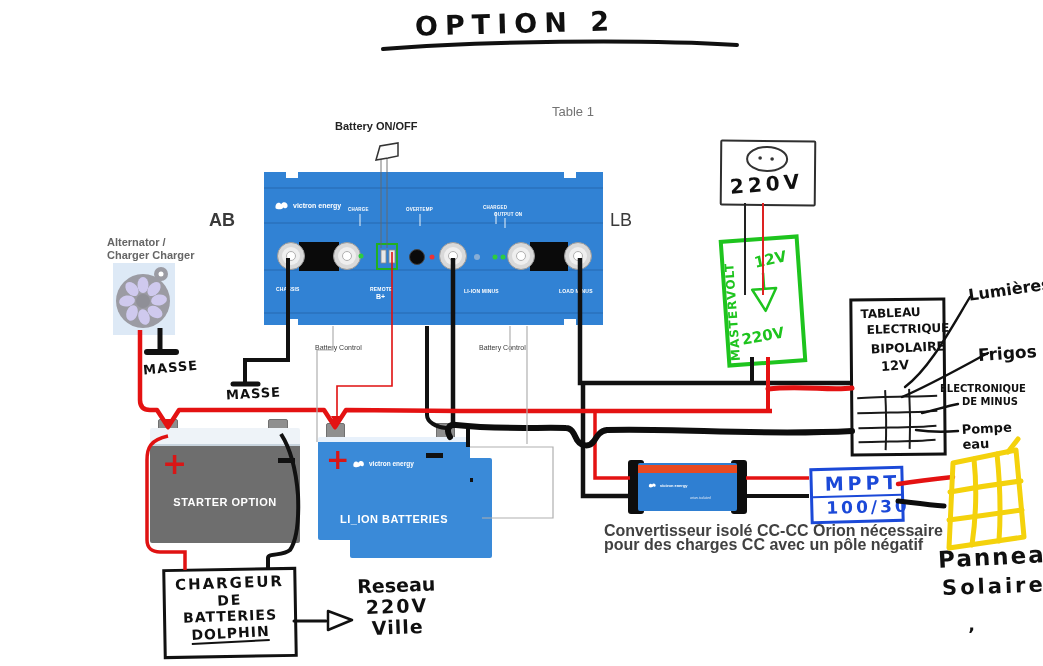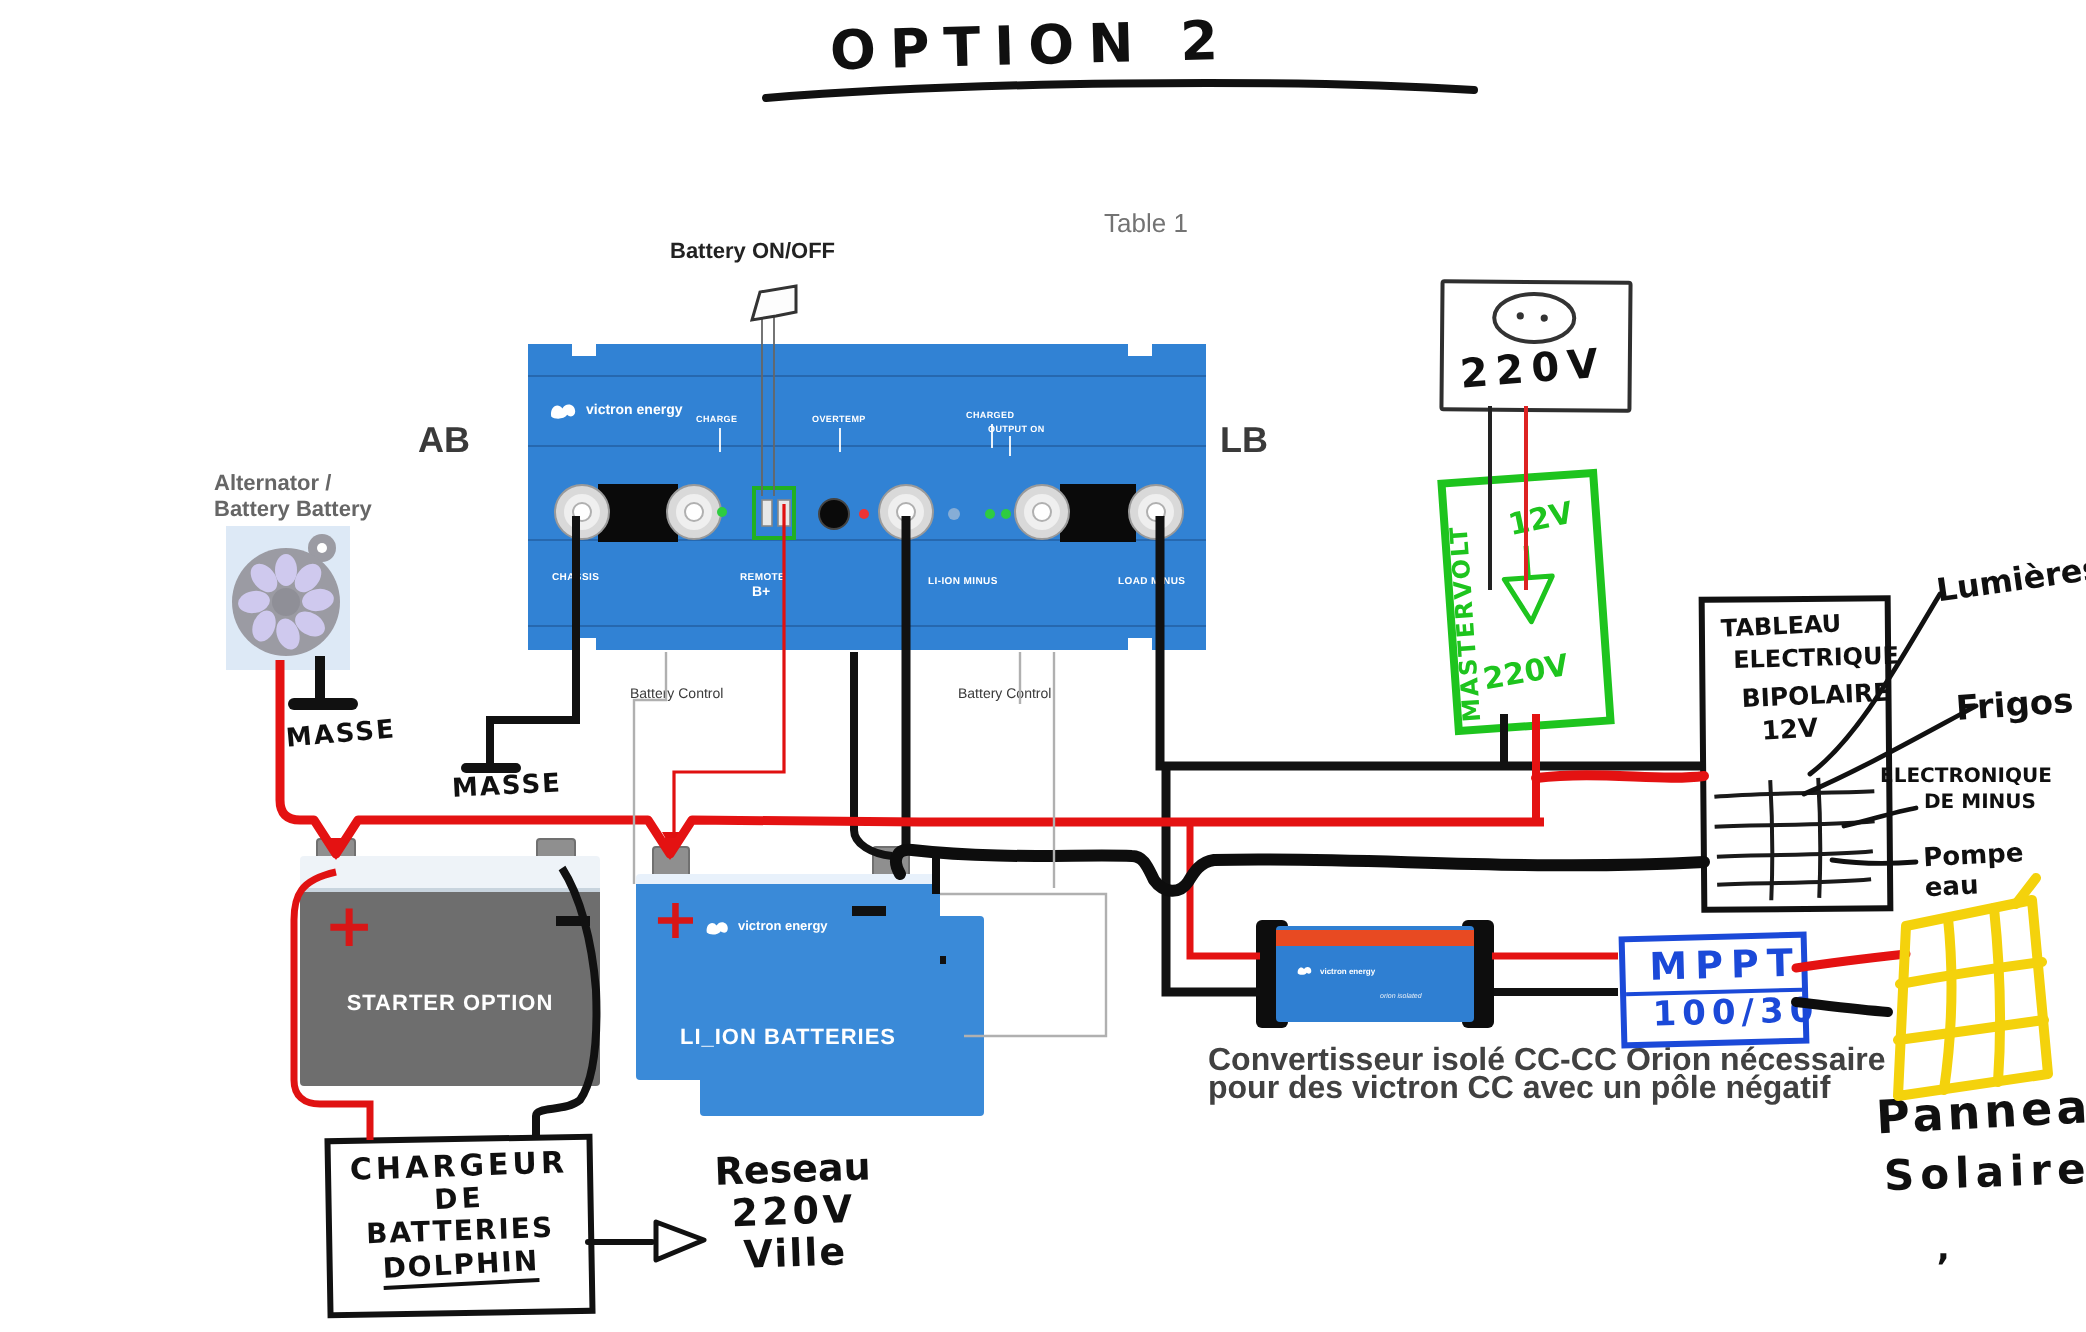--- a/index.html
+++ b/index.html
@@ -28,21 +28,21 @@
 <body>
 
 <div id="canvas">
 
   <div class="abs hand" style="left:415px;top:8px;font-size:27px;letter-spacing:7px;transform:rotate(-1.5deg);">OPTION 2</div>
   <div class="abs clean" style="left:552px;top:104px;font-size:13px;color:#737373;">Table 1</div>
 
   <div class="abs clean" style="left:335px;top:120px;font-size:11px;font-weight:bold;color:#222;">Battery ON/OFF</div>
 
   <div class="abs clean" style="left:209px;top:210px;font-size:18px;font-weight:bold;color:#3a3a3a;">AB</div>
-  <div class="abs clean" style="left:610px;top:210px;font-size:18px;font-weight:bold;color:#3a3a3a;">LB</div>
+  <div class="abs clean" style="left:610px;top:210px;font-size:18px;font-weight:normal;color:#3a3a3a;">LB</div>
 
   <div class="abs bms">
     <svg width="339" height="153" style="position:absolute;left:0;top:0;">
       <path d="M0,16 H339 M0,51 H339 M0,98 H339 M0,141 H339" stroke="rgba(10,40,80,0.28)" stroke-width="1" fill="none"></path>
       <rect x="22" y="0" width="12" height="6" fill="#fff"></rect>
         <rect x="300" y="0" width="12" height="6" fill="#fff"></rect>
       <rect x="22" y="147" width="12" height="6" fill="#fff"></rect>
         <rect x="300" y="147" width="12" height="6" fill="#fff"></rect>
       <rect x="35" y="70" width="40" height="29" fill="#0a0a0a"></rect>
       <rect x="266" y="70" width="38" height="29" fill="#0a0a0a"></rect>
@@ -92,21 +92,21 @@
     <div class="bms-label led-label" style="left:230px;top:40px;">OUTPUT ON</div>
     <div class="bms-label term-label" style="left:12px;top:114px;">CHASSIS</div>
     <div class="bms-label term-label" style="left:106px;top:114px;">REMOTE</div>
     <div class="bms-label" style="left:112px;top:121px;font-size:7px;">B+</div>
     <div class="bms-label term-label" style="left:200px;top:116px;">LI-ION MINUS</div>
     <div class="bms-label term-label" style="left:295px;top:116px;">LOAD MINUS</div>
   </div>
 
   <div class="abs clean" style="left:107px;top:236px;font-size:11px;font-weight:bold;color:#666;line-height:13px;">
     <div>Alternator /</div>
-    <div>Battery Battery</div>
+    <div>Charger Charger</div>
   </div>
   <div class="abs" style="left:113px;top:263px;width:62px;height:72px;background:#dde9f6;z-index:2;">
     <svg width="62" height="72">
       <circle cx="48" cy="11" r="7" fill="#9b9ba3"></circle>
         <circle cx="48" cy="11" r="2.5" fill="#fff"></circle>
       <circle cx="30" cy="38" r="27" fill="#9b9ba3"></circle>
       <g fill="#cfc9ee">
         <ellipse cx="30" cy="22" rx="5.5" ry="8"></ellipse>
         <ellipse cx="41" cy="26" rx="5.5" ry="8" transform="rotate(40 41 26)"></ellipse>
         <ellipse cx="46" cy="37" rx="5.5" ry="8" transform="rotate(80 46 37)"></ellipse>
@@ -201,21 +201,21 @@
     <div class="vlogo" style="left:20px;top:22px;">
       <svg width="9" height="6" viewBox="0 0 20 12">
           <path d="M2 10 C1 4 6 1 9 5 C11 1 17 2 17 7 C17 10 14 11 12 9 C10 12 4 12 2 10 Z" fill="#fff"></path>
         </svg>
       <span style="font-size:4px;">victron energy</span>
     </div>
     <div class="abs" style="left:62px;top:36px;font-size:3.5px;color:#e7eef7;font-style:italic;">orion isolated</div>
   </div>
   <div class="abs clean" style="left:604px;top:524px;font-size:16px;font-weight:bold;color:#414141;line-height:14px;">
     <div>Convertisseur isolé CC-CC Orion nécessaire</div>
-    <div>pour des victron CC avec un pôle négatif</div>
+    <div>pour des charges CC avec un pôle négatif</div>
   </div>
 
   <div class="abs" style="left:810px;top:467px;width:88px;height:50px;border:3px solid #1b49d8;transform:rotate(-1.5deg);
               background:#fff;z-index:2;">
     <div class="hand" style="position:absolute;left:12px;top:2px;font-size:19px;letter-spacing:4px;color:#1b49d8;">MPPT</div>
     <div style="position:absolute;left:0;top:25px;width:88px;border-top:2px solid #1b49d8;"></div>
     <div class="hand" style="position:absolute;left:13px;top:27px;font-size:17px;letter-spacing:3px;color:#1b49d8;">100/30</div>
   </div>
 
   <div class="abs hand" style="left:938px;top:543px;font-size:23px;letter-spacing:2px;transform:rotate(-3deg);">Panneaux</div>

